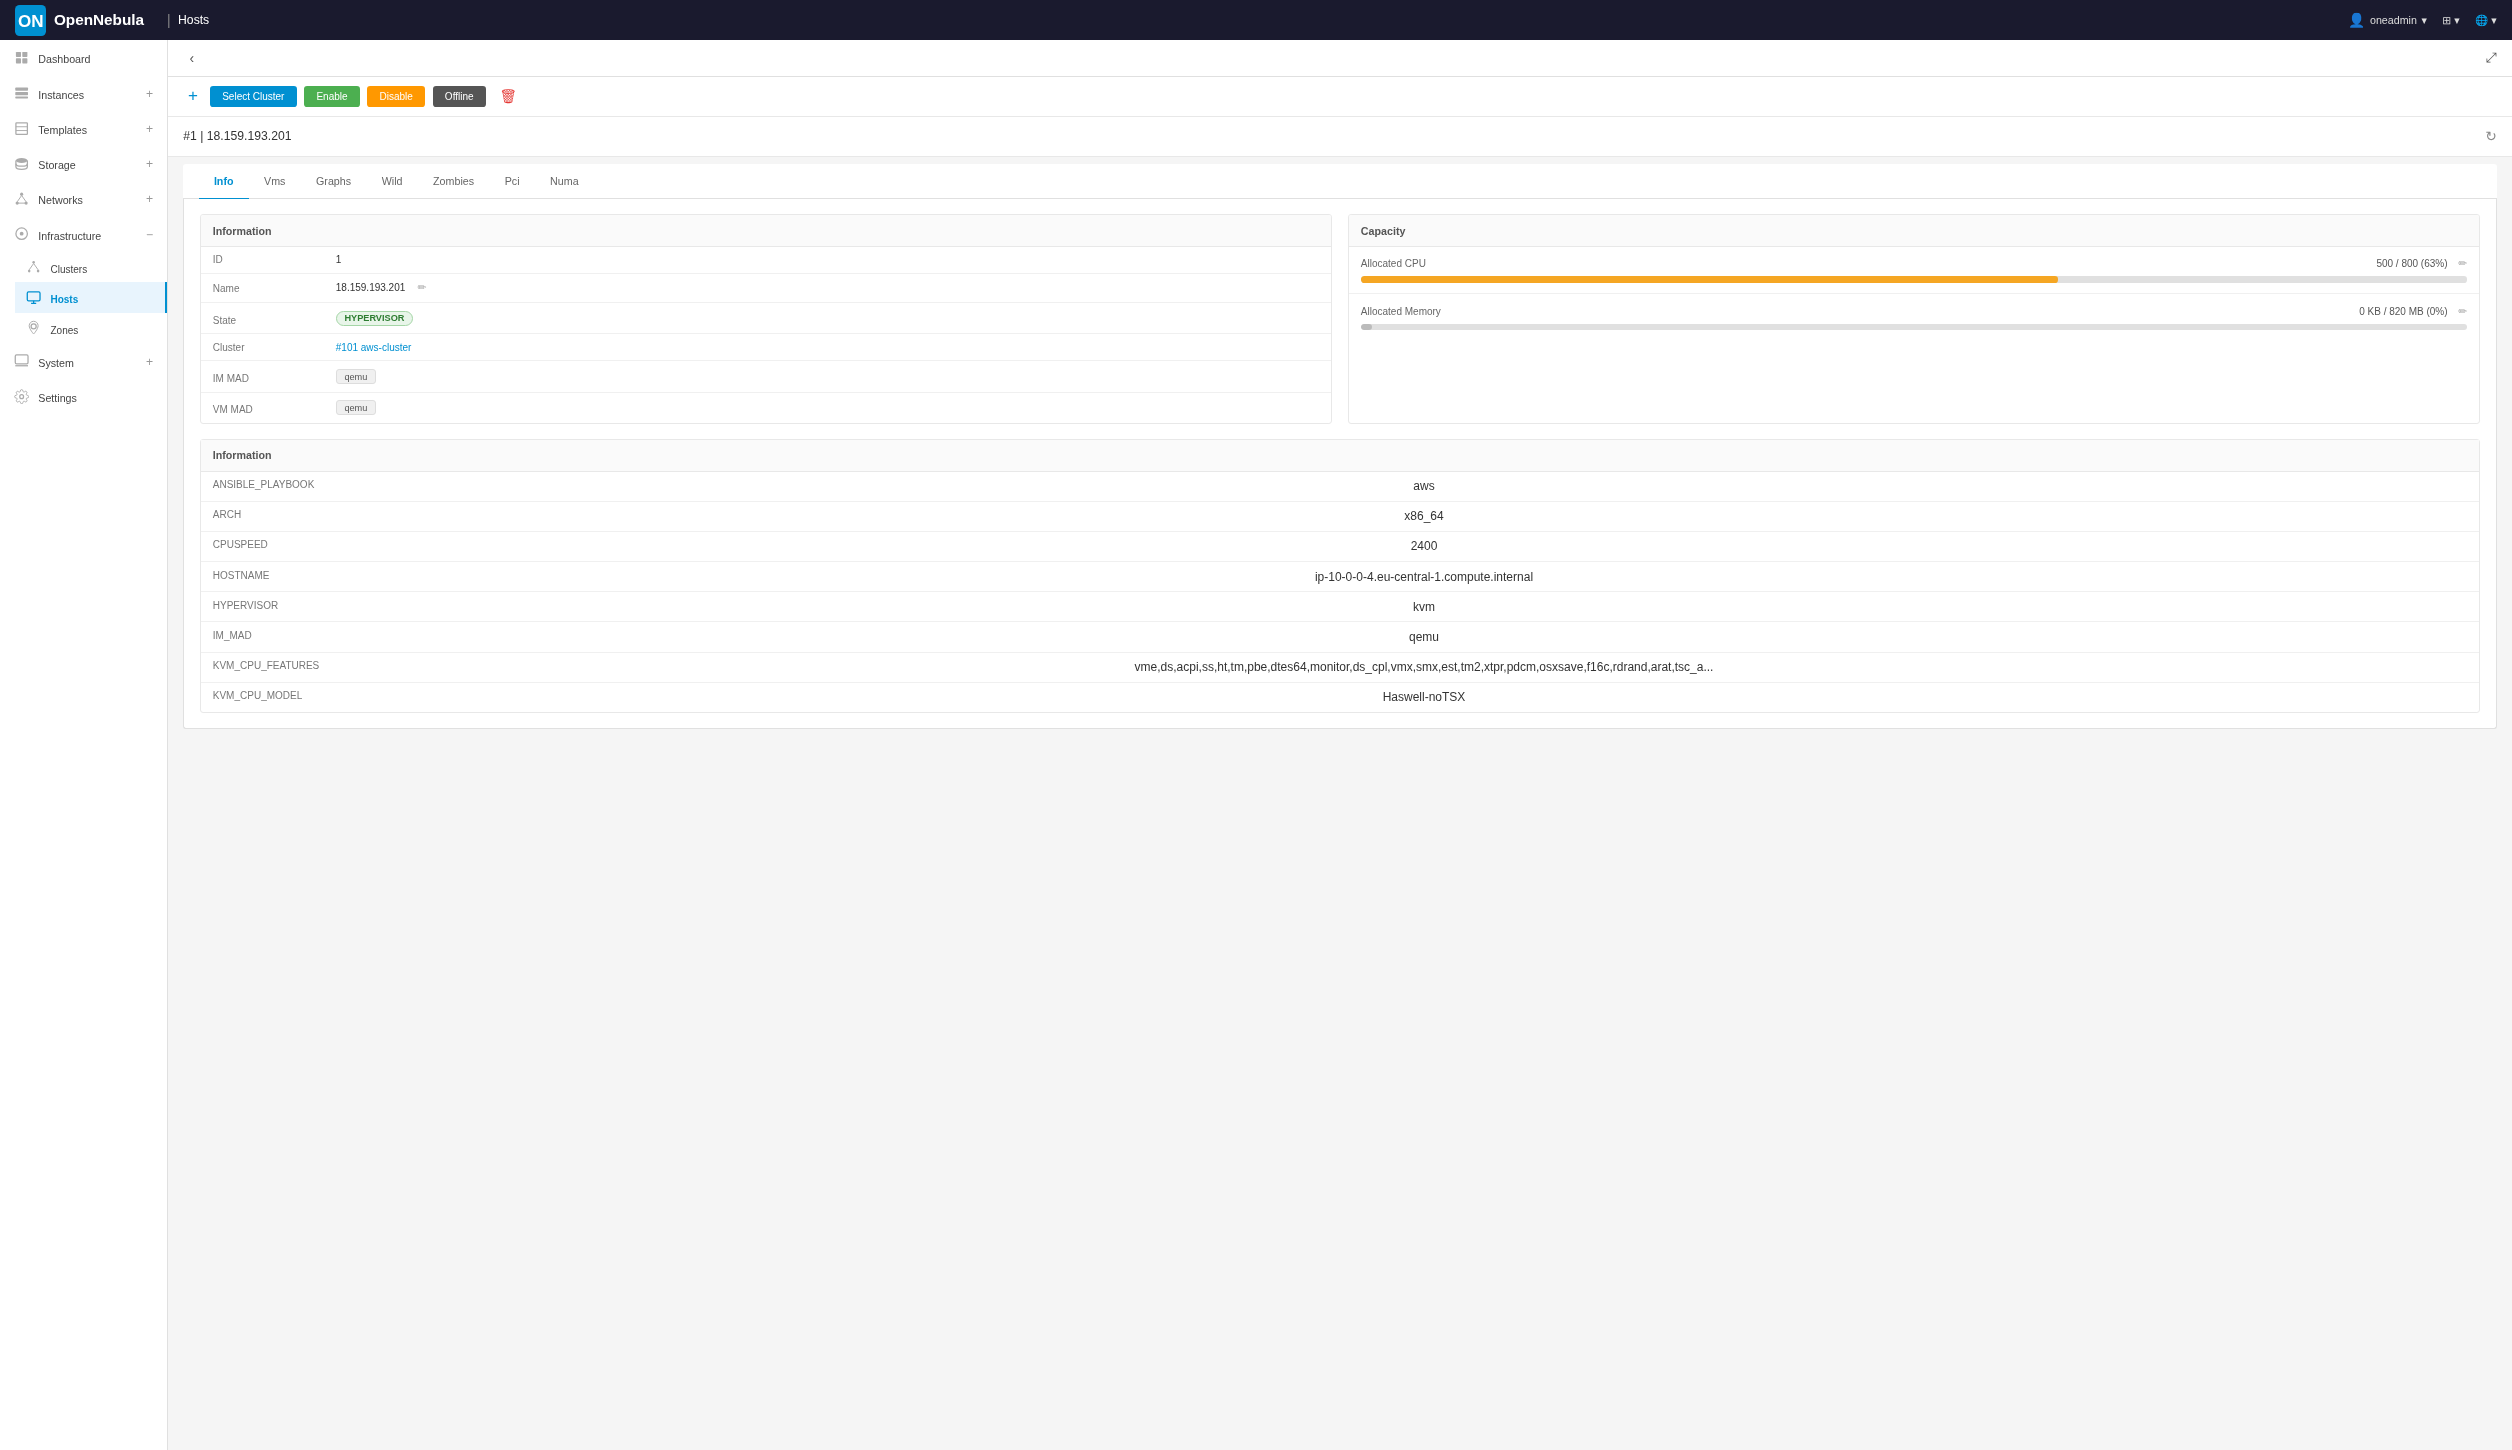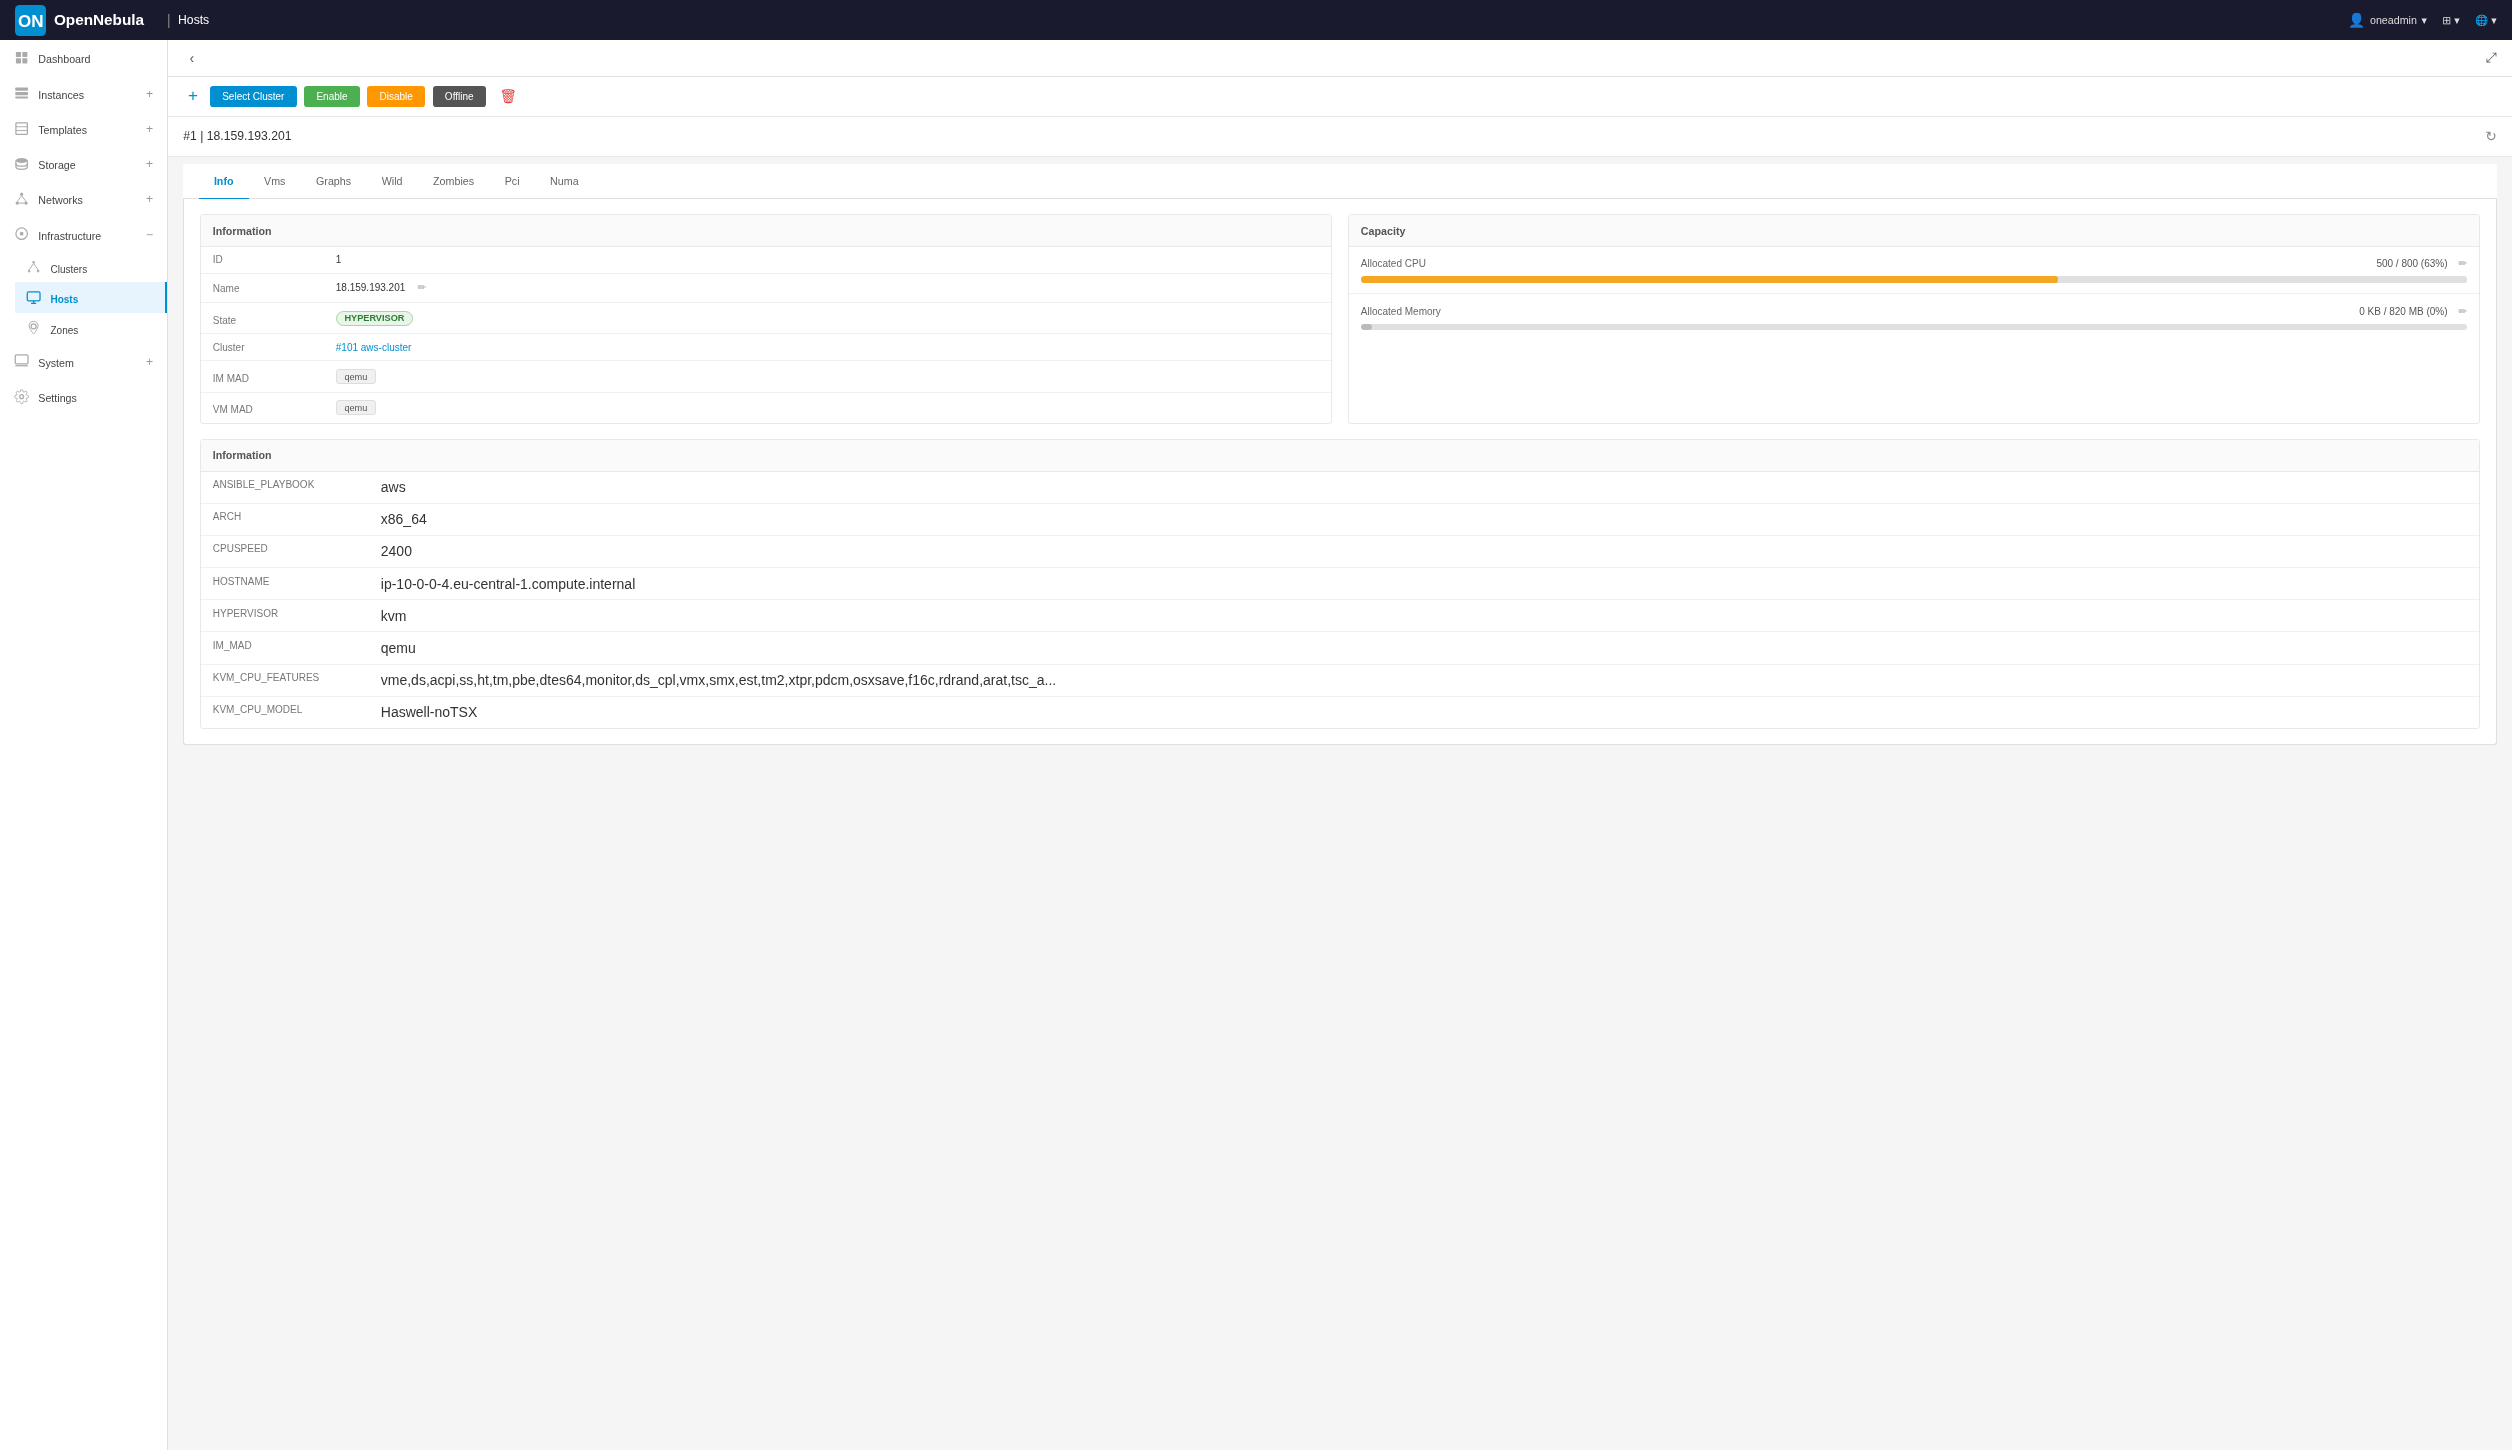--- a/index.html
+++ b/index.html
@@ -319,23 +319,24 @@
     .attr-row:last-child { border-bottom: none; }
     .attr-label {
       width: 168px;
       color: #777;
       font-size: 10px;
       flex-shrink: 0;
       font-weight: 500;
     }
     .attr-value {
       color: #333;
-      font-size: 14px;
+      font-size: 12px;
       flex: 1;
       word-break: break-all;
+      text-align: center;
     }
   </style>
 </head>
 <body>
 
 <div class="top-header">
   <div class="logo-area">
 
     <svg class="logo-icon" viewBox="0 0 40 40" xmlns="http://www.w3.org/2000/svg" style="font-size:14px">
       <rect width="40" height="40" rx="6" fill="#0090d1"></rect>

